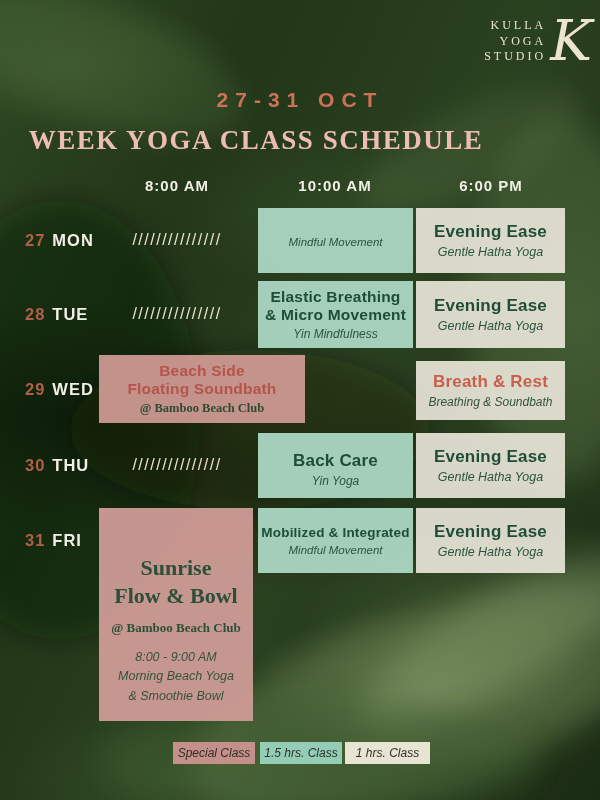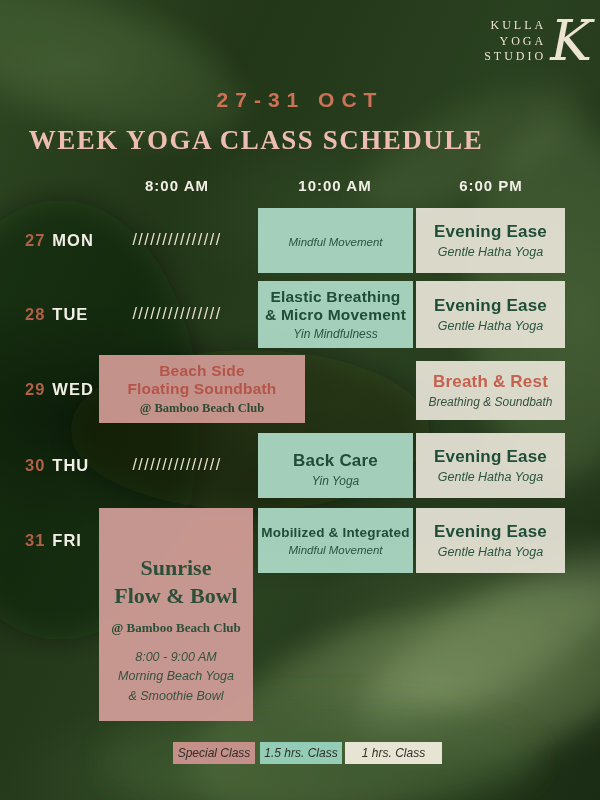--- a/index.html
+++ b/index.html
@@ -101,21 +101,21 @@
     font-style:italic;font-size:12.5px;color:#35523f;line-height:1.55;margin-top:12px;
   }
 
   
   .pill{
     position:absolute;top:742px;height:22px;line-height:22px;text-align:center;
     font-style:italic;font-size:12px;color:#302f28;
   }
   .pill-pink{left:173px;width:82px;background:#c58f8a;}
   .pill-teal{left:260px;width:82px;background:#93cdb5;}
-  .pill-cream{left:345px;width:97px;background:#e7e4d3;}
+  .pill-cream{left:345px;width:85px;background:#e7e4d3;}
 </style>
 </head>
 <body>
 
 <div class="page">
 
   <svg class="bg-leaves" width="600" height="800">
     <defs>
         <filter id="b" x="-50%" y="-50%" width="200%" height="200%">
           <feGaussianBlur stdDeviation="14"></feGaussianBlur>

